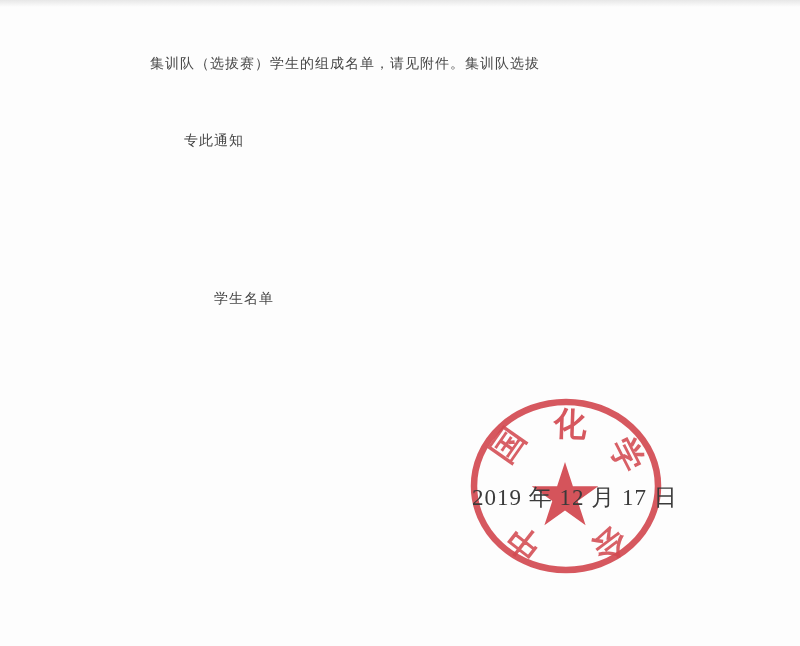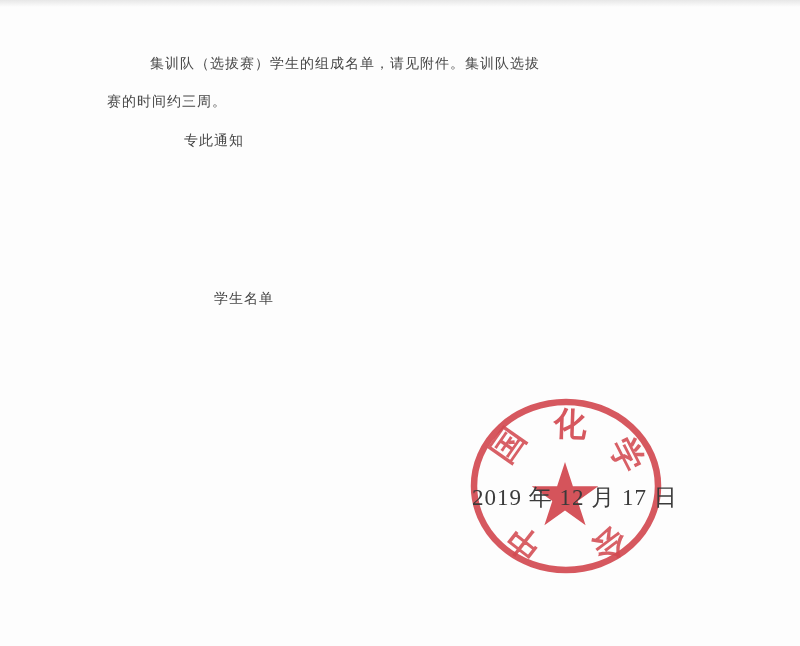--- a/index.html
+++ b/index.html
@@ -67,21 +67,20 @@
   }
 </style>
 </head>
 <body>
 
 <div class="page">
 
   <div class="scan-edge"></div>
 
   <div class="txt body-line1">集训队（选拔赛）学生的组成名单，请见附件。集训队选拔</div>
-  <div class="txt body-line2">赛的时间约三周。</div>
   <div class="txt closing">专此通知</div>
 
   <div class="txt attach-line2">学生名单</div>
 
   <div class="seal">
     <svg viewBox="0 0 192 180" xmlns="http://www.w3.org/2000/svg">
       <ellipse cx="96" cy="90" rx="92" ry="84" fill="none" stroke-width="6.5" stroke-opacity="0.92" stroke="#cf3b43"></ellipse>
       <polygon points="95,66 102.9,90.2 128.3,90.2 107.7,105.1 115.6,129.3 95,114.4 74.4,129.3 82.3,105.1 61.7,90.2 87.1,90.2" fill-opacity="0.95" fill="#cf3b43"></polygon>
       <text x="53" y="146" transform="rotate(-142 53 146)" fill-opacity="0.88" fill="#cf3b43">中</text>
       <text x="38" y="49" transform="rotate(-55 38 49)" fill-opacity="0.88" fill="#cf3b43">国</text>

